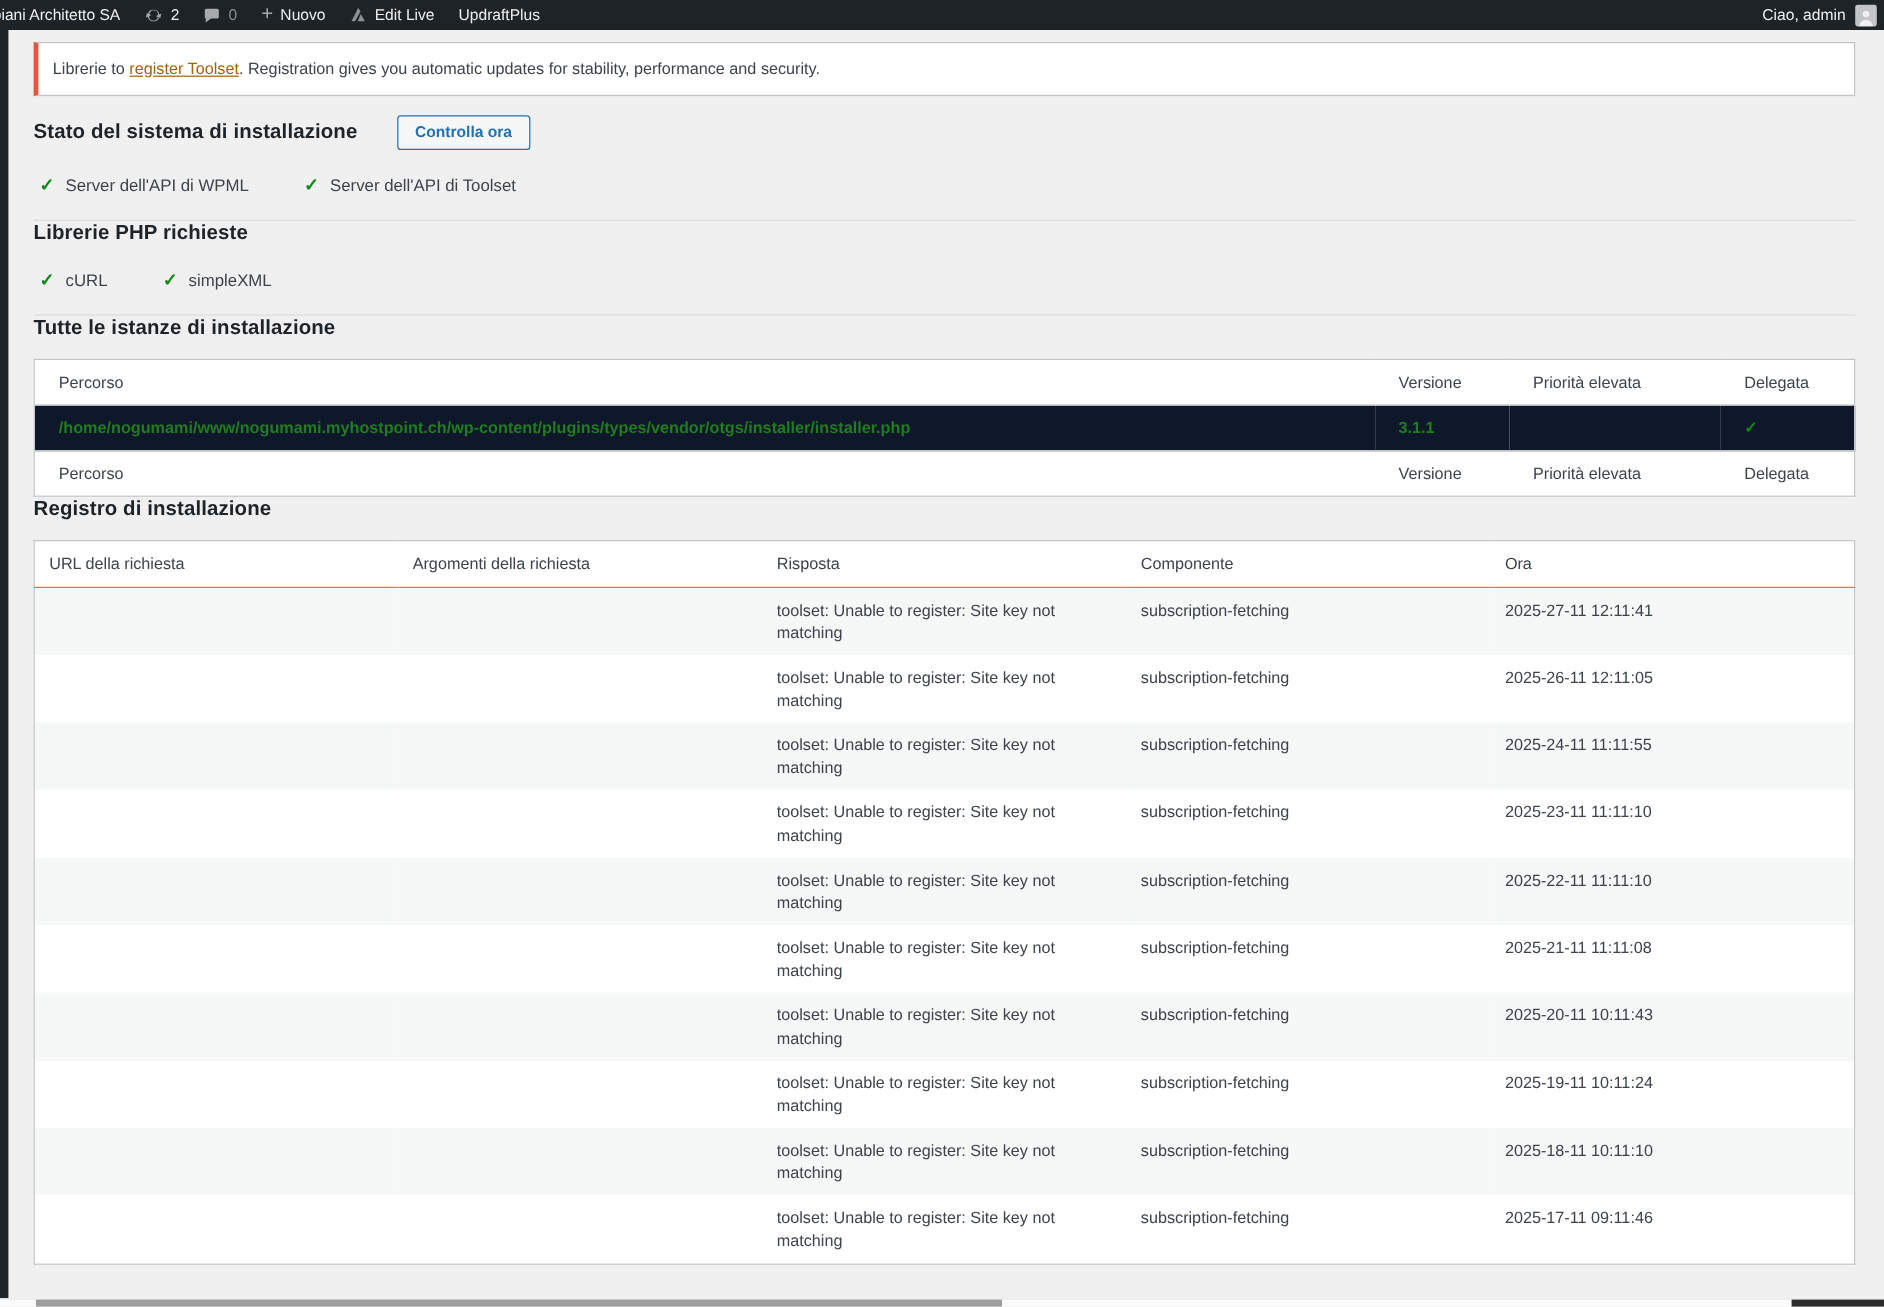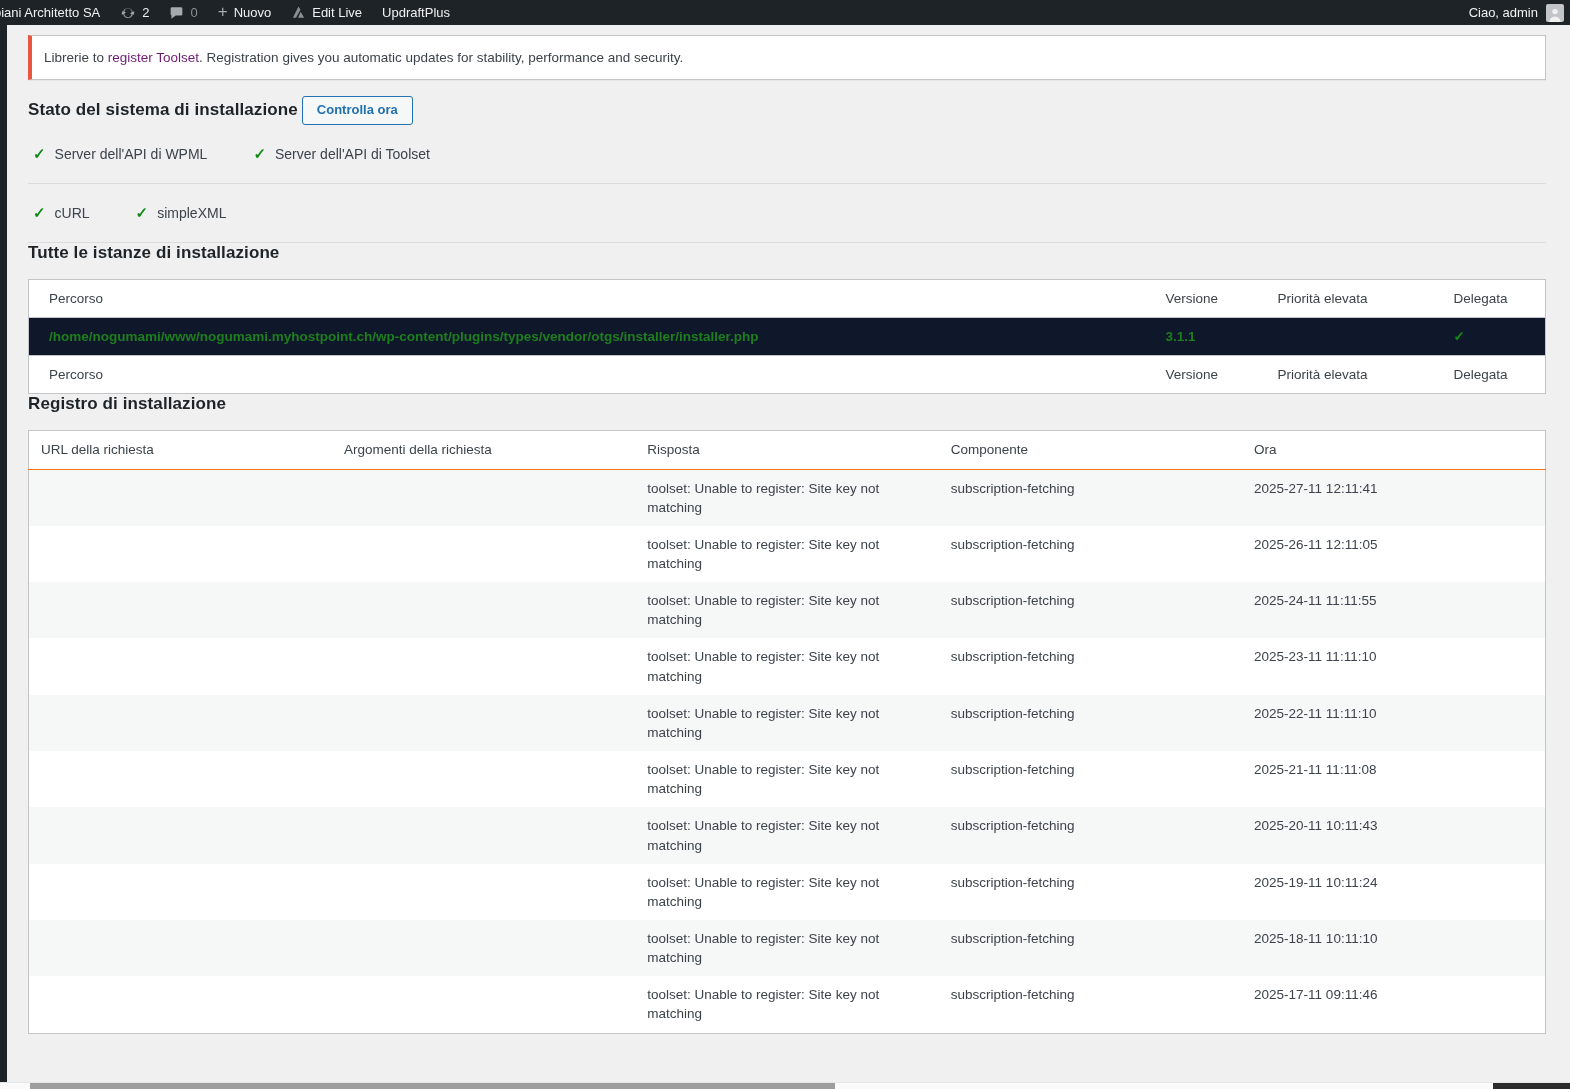--- a/index.html
+++ b/index.html
@@ -32,24 +32,24 @@
   #left-rail { position:absolute; left:0; top:25px; bottom:7px; width:7px; background:#1d2327; }
 
   
   #content { margin:10px 24px 0 28px; }
 
   .notice {
     background:#fff; border:1px solid #c3c4c7; border-left:4px solid #e8563f;
     box-shadow:0 1px 1px rgba(0,0,0,.04);
     padding:14px 12px; color:#3c434a;
   }
-  .notice a { color:#701a75; cursor:pointer; }
+  .notice a { color:#a16207; text-decoration:underline; cursor:pointer; }
 
   h2.section-title { font-size:17px; font-weight:700; color:#1d2327; margin:0; letter-spacing:.1px; }
-  .title-row { display:flex; align-items:center; gap:4px; margin-top:16px; }
+  .title-row { display:flex; align-items:center; gap:33px; margin-top:16px; }
 
   .button-secondary {
     background:#f6f7f7; border:1px solid #2271b1; color:#2271b1;
     border-radius:3px; padding:5px 14px; font-size:13px; font-weight:600;
     font-family:inherit; cursor:pointer; line-height:1.3;
   }
 
   .checks { display:flex; gap:46px; margin:20px 0 20px 5px; font-size:14px; color:#3c434a; }
   .check-item { display:flex; align-items:center; gap:9px; }
   .checkmark { color:#0f8a17; font-weight:700; font-size:15px; }
@@ -153,20 +153,21 @@
       <span>Server dell'API di WPML</span>
     </span>
     <span class="check-item">
       <span class="checkmark">✓</span>
       <span>Server dell'API di Toolset</span>
     </span>
   </div>
 
   <hr class="divider">
 
+  <h2 class="section-title mt16">Librerie PHP richieste</h2>
 
   <div class="checks">
     <span class="check-item">
       <span class="checkmark">✓</span>
       <span>cURL</span>
     </span>
     <span class="check-item">
       <span class="checkmark">✓</span>
       <span>simpleXML</span>
     </span>

